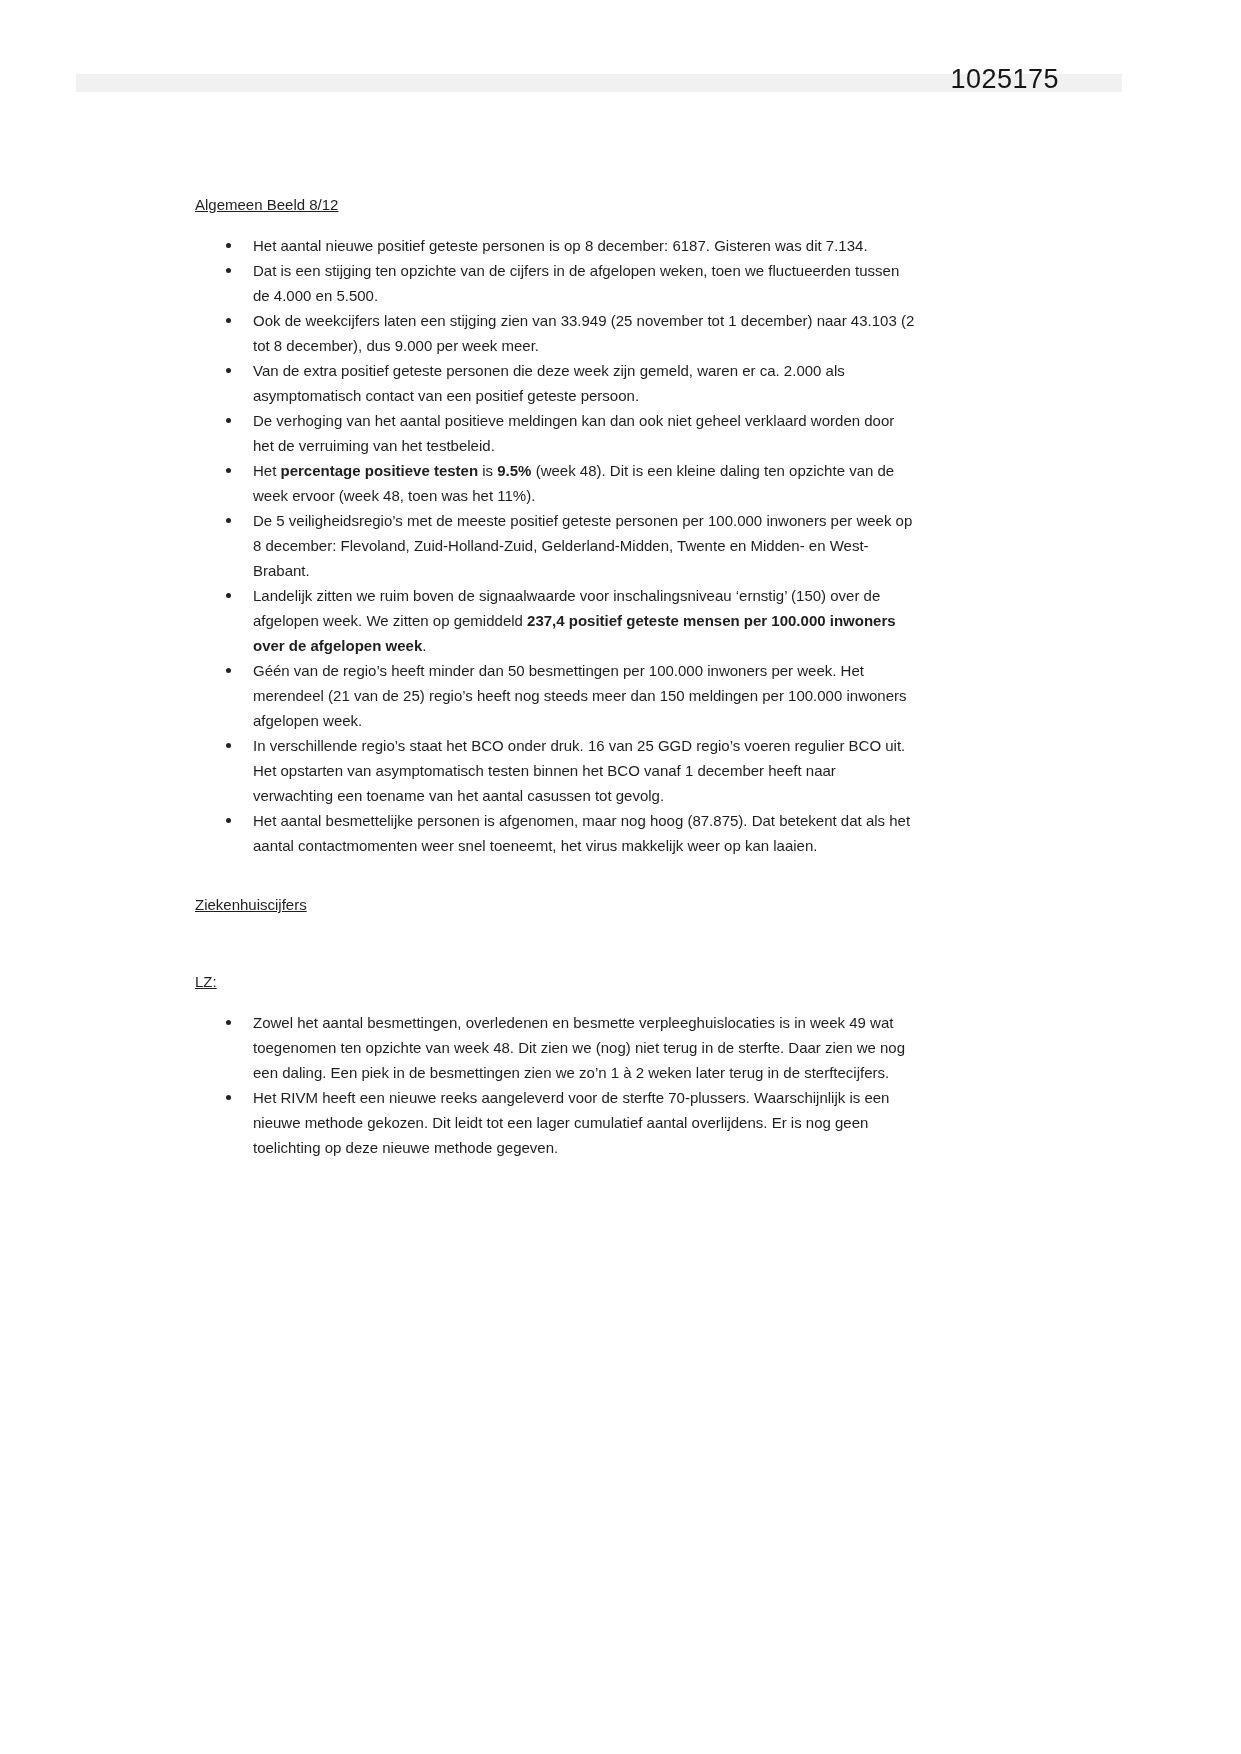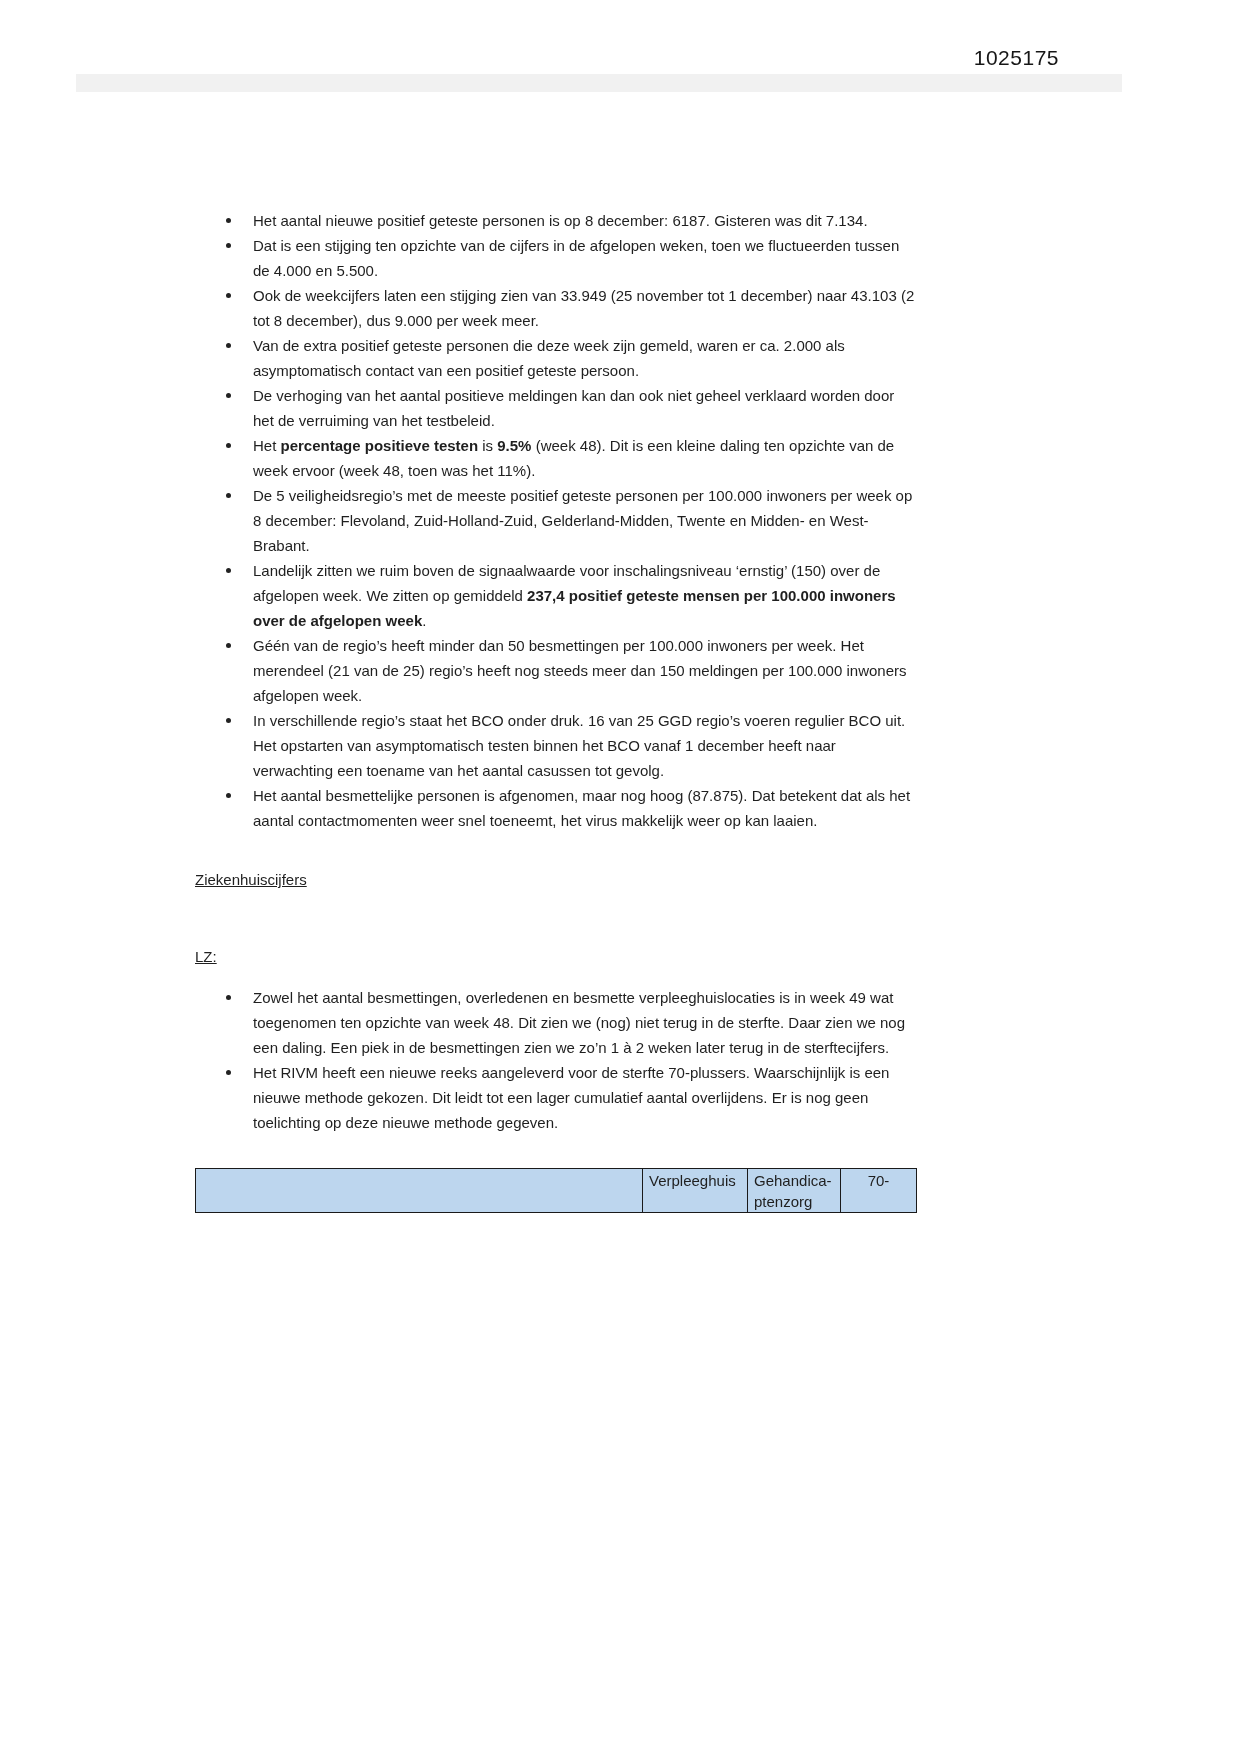--- a/index.html
+++ b/index.html
@@ -16,23 +16,23 @@
   .scan-shade {
     position: absolute;
     top: 74px;
     left: 76px;
     width: 1046px;
     height: 18px;
     background: #f1f1f1;
   }
   .doc-number {
     position: absolute;
-    top: 46px;
+    top: 64px;
     right: 182px;
-    font-size: 21px;
+    font-size: 27px;
     letter-spacing: 0.5px;
     color: #161616;
   }
   .content {
     position: absolute;
     left: 195px;
     top: 192px;
     width: 722px;
     font-size: 15px;
     line-height: 25px;
@@ -89,20 +89,21 @@
 <body>
 
 <div class="page">
 
   <div class="scan-shade"></div>
 
   <div class="doc-number">1025175</div>
 
   <div class="content">
 
+    <div class="heading heading-algemeen">Algemeen Beeld 8/12</div>
 
     <ul class="bullets">
         <li><span>Het aantal nieuwe positief geteste personen is op 8 december: 6187. Gisteren was dit 7.134.</span></li>
         <li><span>Dat is een stijging ten opzichte van de cijfers in de afgelopen weken, toen we fluctueerden tussen de 4.000 en 5.500.</span></li>
         <li><span>Ook de weekcijfers laten een stijging zien van 33.949 (25 november tot 1 december) naar 43.103 (2 tot 8 december), dus 9.000 per week meer.</span></li>
         <li><span>Van de extra positief geteste personen die deze week zijn gemeld, waren er ca. 2.000 als asymptomatisch contact van een positief geteste persoon.</span></li>
         <li><span>De verhoging van het aantal positieve meldingen kan dan ook niet geheel verklaard worden door het de verruiming van het testbeleid.</span></li>
         <li><span>Het </span><span class="bold">percentage positieve testen</span><span> is </span><span class="bold">9.5%</span><span> (week 48). Dit is een kleine daling ten opzichte van de week ervoor (week 48, toen was het 11%).</span></li>
         <li><span>De 5 veiligheidsregio’s met de meeste positief geteste personen per 100.000 inwoners per week op 8 december: Flevoland, Zuid-Holland-Zuid, Gelderland-Midden, Twente en Midden- en West-Brabant.</span></li>
         <li><span>Landelijk zitten we ruim boven de signaalwaarde voor inschalingsniveau ‘ernstig’ (150) over de afgelopen week. We zitten op gemiddeld </span><span class="bold">237,4 positief geteste mensen per 100.000 inwoners over de afgelopen week</span><span>.</span></li>
@@ -113,25 +114,16 @@
 
     <div class="heading heading-ziekenhuis">Ziekenhuiscijfers</div>
 
     <div class="heading heading-lz">LZ:</div>
 
     <ul class="bullets">
         <li><span>Zowel het aantal besmettingen, overledenen en besmette verpleeghuislocaties is in week 49 wat toegenomen ten opzichte van week 48. Dit zien we (nog) niet terug in de sterfte. Daar zien we nog een daling. Een piek in de besmettingen zien we zo’n 1 à 2 weken later terug in de sterftecijfers.</span></li>
         <li><span>Het RIVM heeft een nieuwe reeks aangeleverd voor de sterfte 70-plussers. Waarschijnlijk is een nieuwe methode gekozen. Dit leidt tot een lager cumulatief aantal overlijdens. Er is nog geen toelichting op deze nieuwe methode gegeven.</span></li>
       </ul>
 
-    <div class="vtable">
-      <div class="vcell c0"></div>
-      <div class="vcell c1">Verpleeghuis</div>
-      <div class="vcell c2">
-        <div>Gehandica-</div>
-        <div>ptenzorg</div>
-      </div>
-      <div class="vcell c3">70-</div>
-    </div>
 
   </div>
 
 </div>
 
 </body></html>

